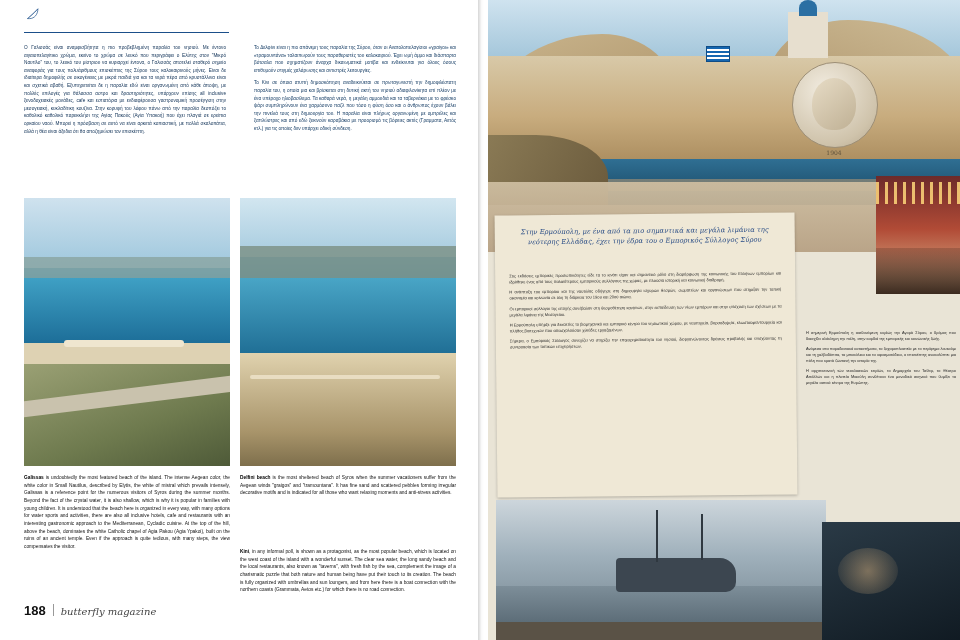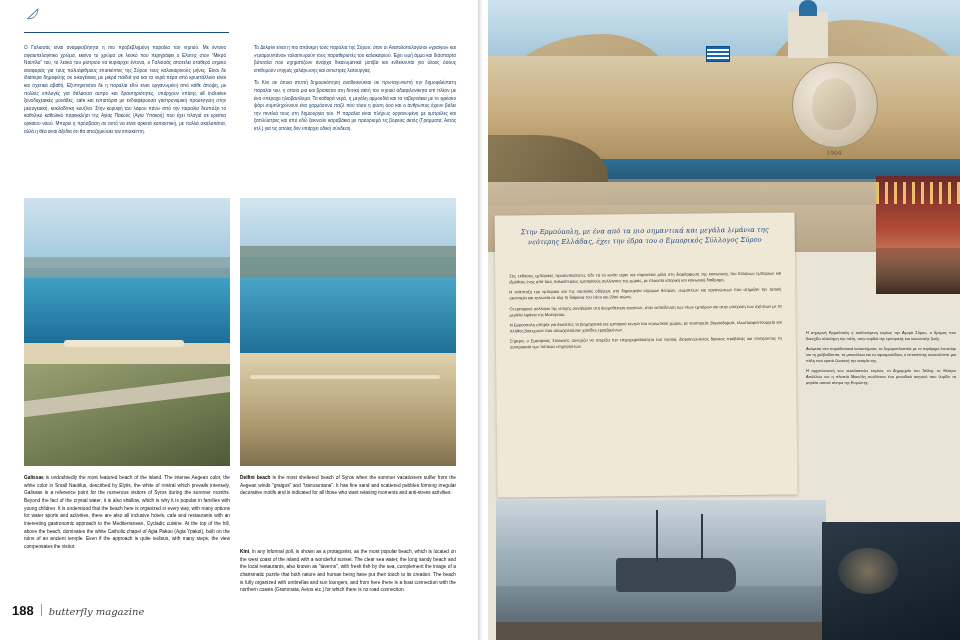--- a/index.html
+++ b/index.html
@@ -35,21 +35,21 @@
   .photo{position:absolute;overflow:hidden;}
   .ph-galissas{left:24px;top:198px;width:206px;height:268px;}
   .ph-delfini{left:240px;top:198px;width:216px;height:268px;}
 
   .cap{position:absolute;font-size:4.8px;line-height:1.6;text-align:justify;color:#111;}
   .cap b{color:#000;}
   .cap-galissas{left:24px;top:474px;width:206px;}
   .cap-delfini{left:240px;top:474px;width:216px;}
   .cap-kini{left:240px;top:548px;width:216px;}
 
-  .folio{position:absolute;left:12px;bottom:22px;font-size:13px;font-weight:bold;color:#111;}
+  .folio{position:absolute;left:24px;bottom:22px;font-size:13px;font-weight:bold;color:#111;}
   .folio .bar{display:inline-block;width:1px;height:12px;background:#999;margin:0 7px -1px 7px;}
   .folio .mag{font-family:"DejaVu Serif", serif;font-style:italic;font-weight:normal;font-size:10px;color:#444;}
 
   
   .right-page{position:absolute;left:480px;top:0;width:480px;height:640px;overflow:hidden;background:#e9e4d6;margin-left:8px;}
 
   .gutter{position:absolute;left:478px;top:0;width:6px;height:640px;
     background:linear-gradient(90deg,rgba(0,0,0,.16),rgba(0,0,0,.02) 60%,rgba(0,0,0,0));}
 
   

